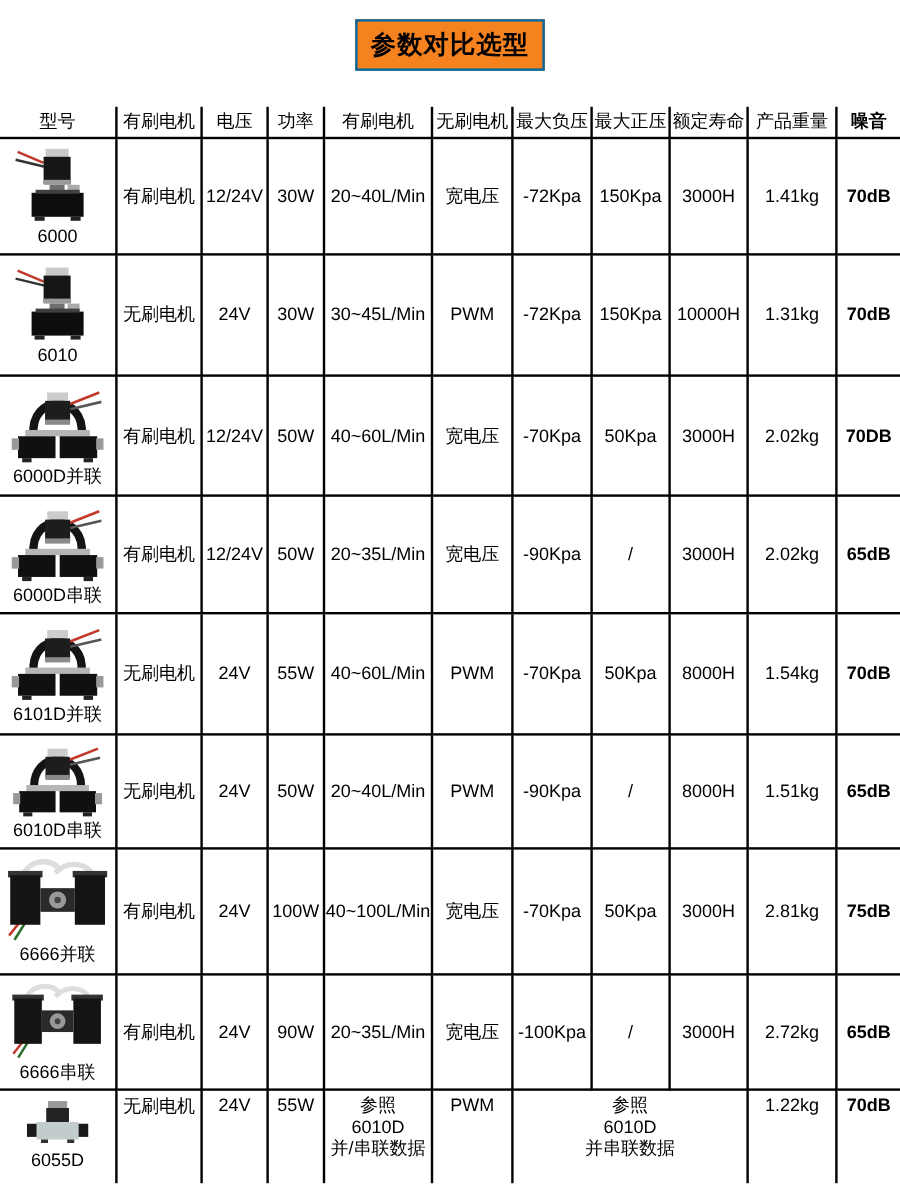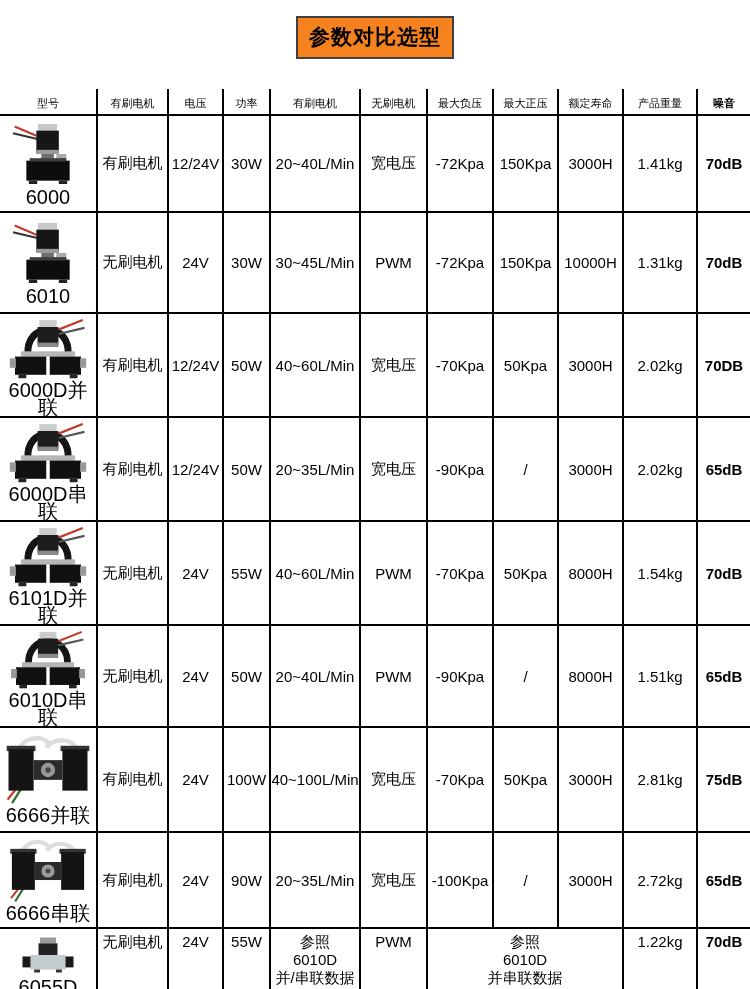--- a/index.html
+++ b/index.html
@@ -5,40 +5,40 @@
   html,body { margin:0; padding:0; }
   body {
     width:750px; height:989px; background:#ffffff; color:#000;
     font-family:"Liberation Sans","DejaVu Sans",sans-serif;
     overflow:hidden;
   }
   .page { padding-top:16px; }
   .title-box {
     display:block; width:-moz-fit-content; width:fit-content;
     margin:0 auto 30px auto;
-    background:#F5821F; border:2px solid #404040;
+    background:#F5821F; border:2px solid #0369a1;
     padding:5px 11px 6px 11px;
     font-size:21px; font-weight:bold; letter-spacing:1px;
   }
   table.spec {
     width:750px; border-collapse:collapse; table-layout:fixed;
     text-align:center; font-size:15px;
   }
   .spec th, .spec td { border:2px solid #000; padding:0; overflow:hidden; }
   .spec th {
-    font-weight:normal; font-size:11px; height:22px;
+    font-weight:normal; font-size:15px; height:22px;
     border-top:none; vertical-align:bottom; padding-bottom:3px;
   }
   .spec th:first-child, .spec td:first-child { border-left:none; }
   .spec th:last-child,  .spec td:last-child  { border-right:none;font-weight:bold; }
   .spec tr.last-row td { border-bottom:none; vertical-align:top; }
   .model-cell { vertical-align:middle; }
   .model-wrap { display:flex; flex-direction:column; align-items:center; justify-content:center; gap:2px; }
   .photo-svg { display:block; }
-  .model-label { font-size:20px; line-height:17px; }
+  .model-label { font-size:15px; line-height:17px; }
   .multiline { white-space:pre-line; line-height:18px;margin-left:40px; }
   .last-row .cellpad { padding-top:4px; }
   .hidden-defs { position:absolute; width:0; height:0; overflow:hidden; }
 </style>
 </head>
 <body>
 
 <svg class="hidden-defs" aria-hidden="true">
   <defs>
     <g id="pump-single">

